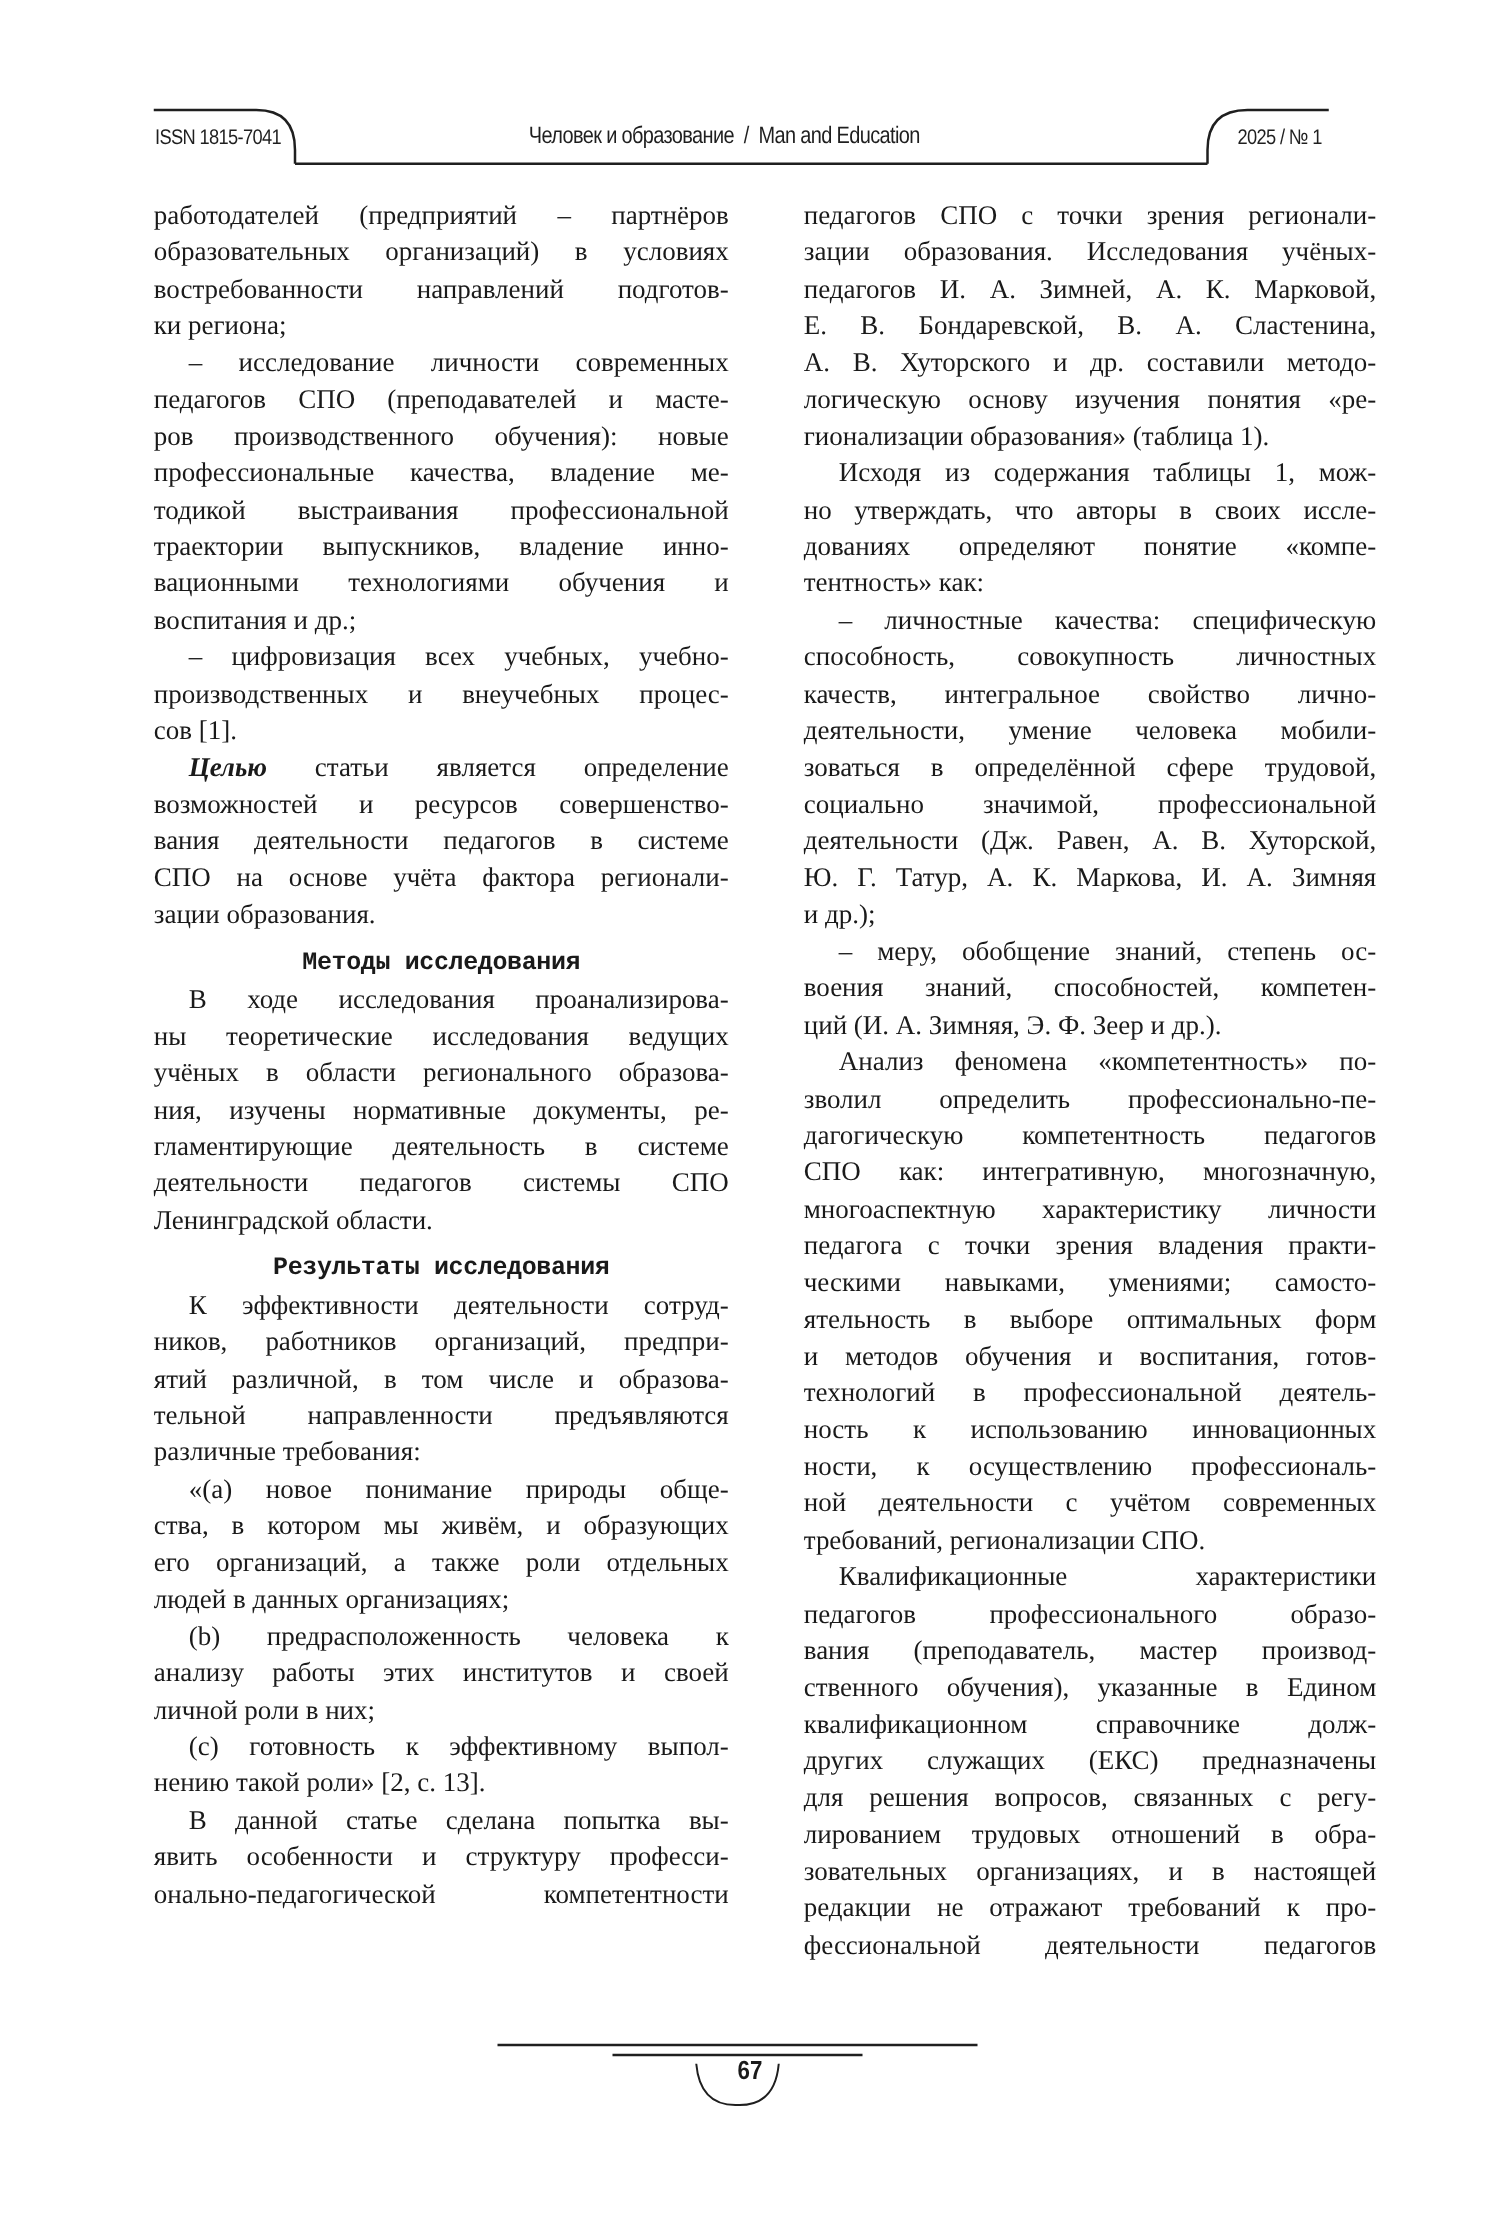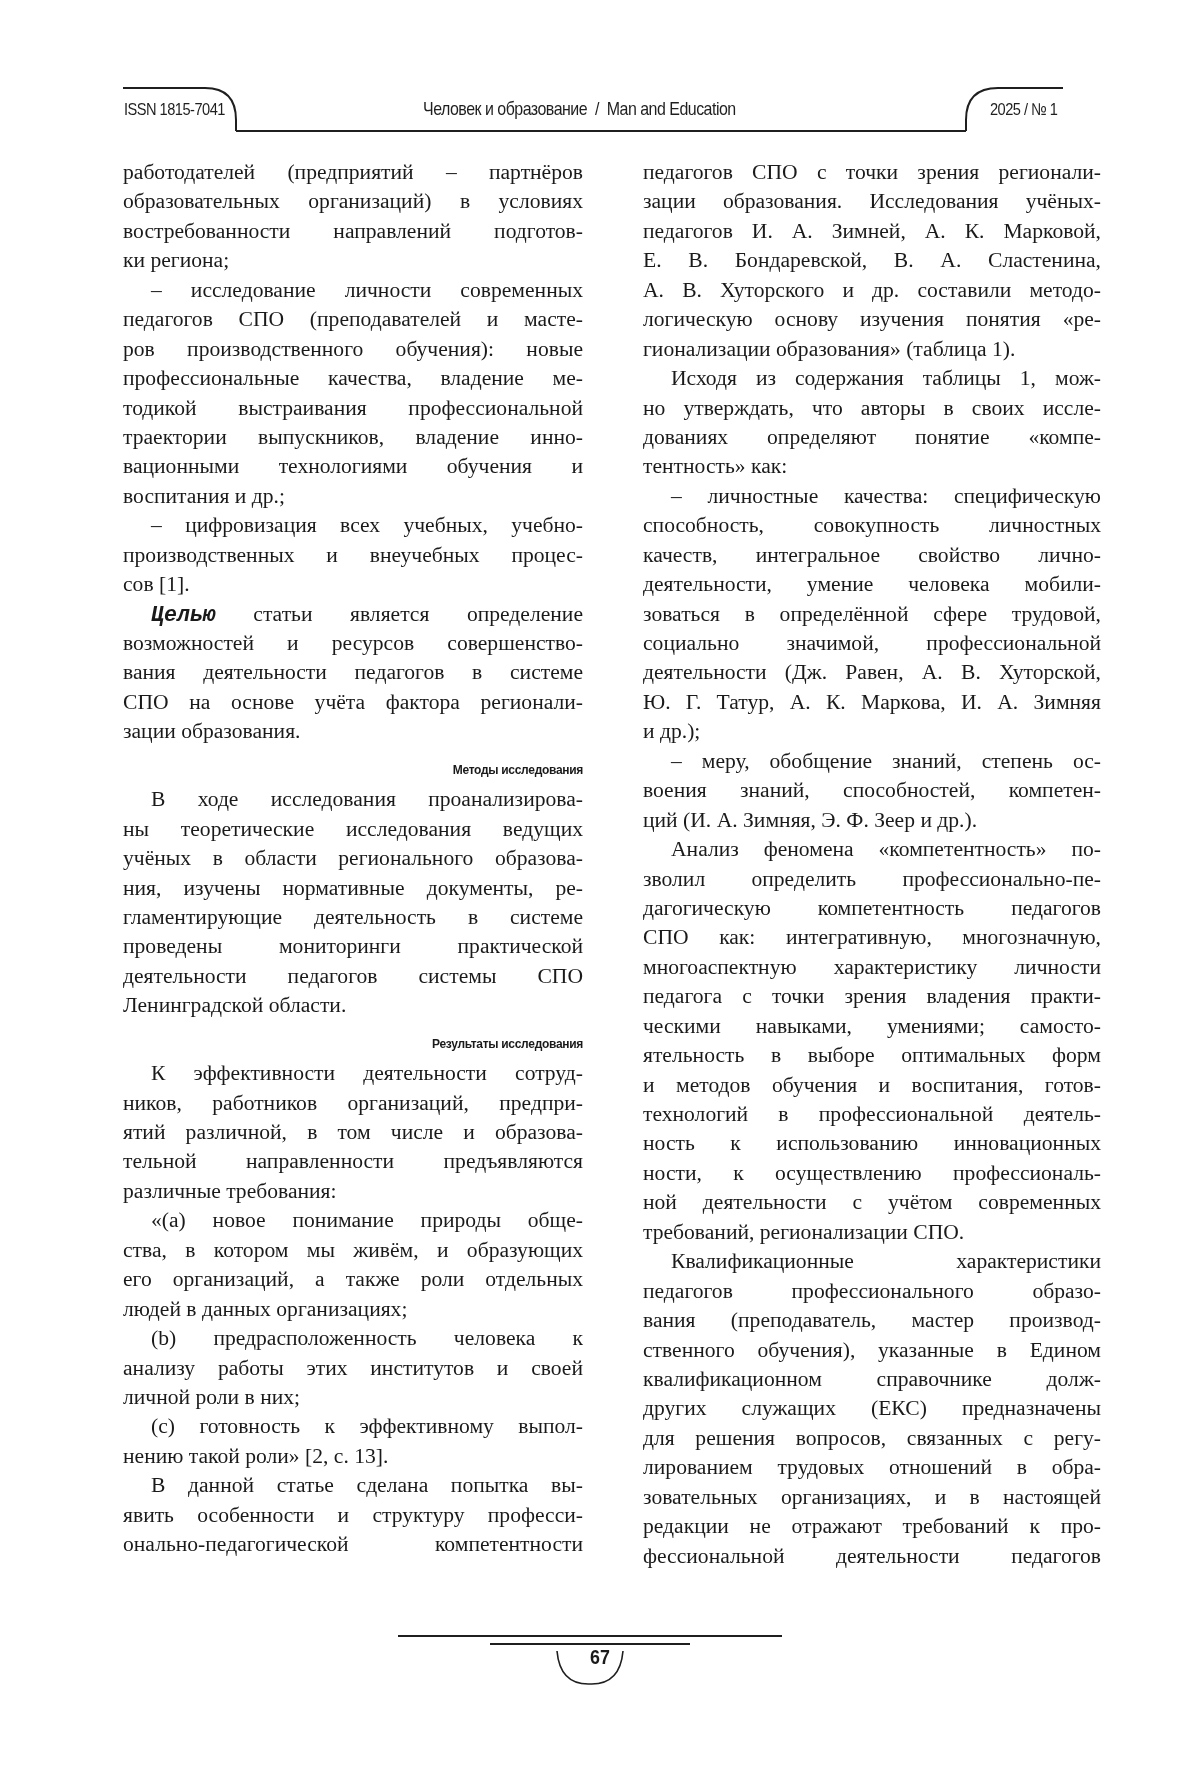--- a/index.html
+++ b/index.html
@@ -8,23 +8,23 @@
   .hdr-issn { left: 124px; top: 100px; }
   .hdr-title { left: 423px; top: 98px; font-size: 19px; transform: scaleX(0.84); }
   .hdr-issue { left: 990px; top: 100px; }
   svg.deco { position: absolute; left: 0; top: 0; }
   .col { position: absolute; top: 158px; width: 460px; font-family: "Liberation Serif", serif; font-size: 21.6px; line-height: 29.45px; }
   .col-left { left: 123px; }
   .col-right { left: 643px; width: 458px; }
   .ln { display: block; white-space: nowrap; text-align: justify; text-align-last: justify; height: 29.45px; overflow: visible; }
   .ln.last { text-align-last: left; }
   .ln.ind { padding-left: 28px; }
-  .heading { display: block; text-align: right; font-family: Liberation Sans, sans-serif; font-weight: bold; font-size: 12px; height: 29.45px; letter-spacing: -0.3px; }
+  .heading { display: block; text-align: center; font-family: Liberation Mono, monospace; font-weight: bold; font-size: 20px; height: 29.45px; letter-spacing: -0.3px; }
   .gap-sm { display: block; height: 9px; }
-  .ital-bold { font-style: italic; font-weight: bold; font-family: Liberation Mono, monospace; }
+  .ital-bold { font-style: italic; font-weight: bold; }
   .page-num { position: absolute; left: 580px; top: 1645px; width: 40px; text-align: center; font-family: "Liberation Sans", sans-serif; font-weight: bold; font-size: 21px; transform: scaleX(0.85); }
 </style>
 </head>
 <body>
 
 <svg class="deco" width="1200" height="1783">
   <path d="M123 88 L205 88 Q236 88 236 120 L236 131" fill="none" stroke="#1f1f1f" stroke-width="2"></path>
   <path d="M236 131 L966 131" fill="none" stroke="#1f1f1f" stroke-width="2"></path>
   <path d="M966 131 L966 120 Q966 88 998 88 L1063 88" fill="none" stroke="#1f1f1f" stroke-width="2"></path>
   <line x1="398" y1="1636" x2="782" y2="1636" stroke="#1f1f1f" stroke-width="2"></line>
@@ -68,21 +68,20 @@
       </div>
   </div>
   <span class="gap-sm"></span>
   <span class="heading">Методы исследования</span>
   <div>
       <span class="ln ind">В ходе исследования проанализирова-</span>
       <span class="ln">ны теоретические исследования ведущих</span>
       <span class="ln">учёных в области регионального образова-</span>
       <span class="ln">ния, изучены нормативные документы, ре-</span>
       <span class="ln">гламентирующие деятельность в системе</span>
-      <span class="ln">проведены мониторинги практической</span>
       <span class="ln">деятельности педагогов системы СПО</span>
       <span class="ln last">Ленинградской области.</span>
     </div>
   <span class="gap-sm"></span>
   <span class="heading">Результаты исследования</span>
   <div>
       <span class="ln ind">К эффективности деятельности сотруд-</span>
       <span class="ln">ников, работников организаций, предпри-</span>
       <span class="ln">ятий различной, в том числе и образова-</span>
       <span class="ln">тельной направленности предъявляются</span>

